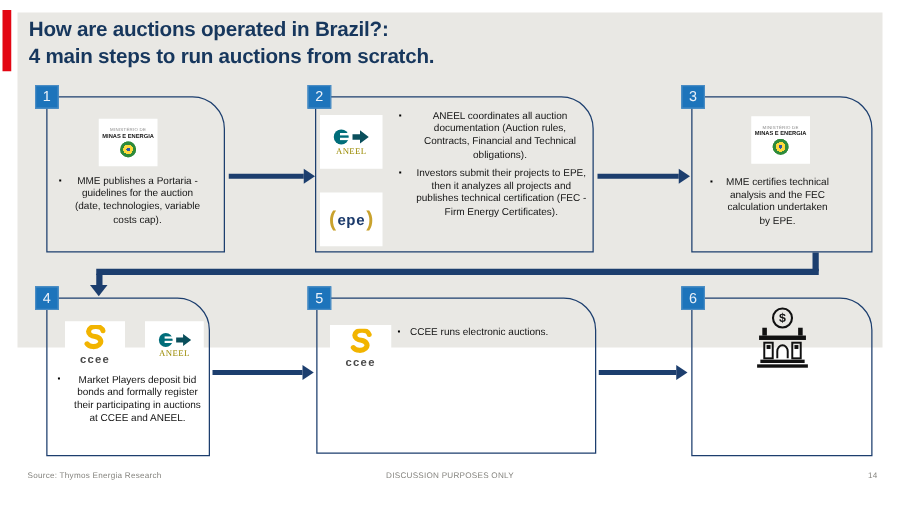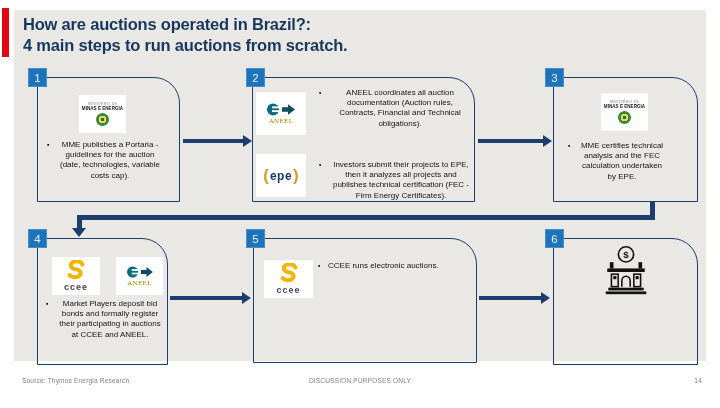--- a/index.html
+++ b/index.html
@@ -2,21 +2,21 @@
 <html><head>
 <meta charset="utf-8">
 <style>
   * { margin:0; padding:0; box-sizing:border-box; }
   html,body { background:#fff; }
   .page {
     position:relative; width:720px; height:408px; overflow:hidden;
     font-family:"Liberation Sans", sans-serif; background:#ffffff;
   }
   .accent-bar { position:absolute; left:2px; top:8px; width:7px; height:49px; background:#e30613; }
-  .slide { position:absolute; left:14px; top:10px; width:692px; height:351px; background:#e9e8e4; }
+  .slide { position:absolute; left:14px; top:10px; width:692px; height:268px; background:#e9e8e4; }
   .title { position:absolute; left:9px; top:4px; font-size:16.5px; font-weight:bold;
            color:#17375d; line-height:1.28; letter-spacing:-0.2px; }
   .box { position:absolute; border:1.2px solid #1c3e6e; border-top-right-radius:26px; }
   .badge { position:absolute; width:19px; height:19px; background:#1d74bb; border:1px solid #4a8cc4;
            color:#eaf1f9; font-size:11.5px; display:flex; align-items:center; justify-content:center; z-index:3; }
   .btxt { position:absolute; display:flex; gap:3px; color:#141414; }
   .bm  { flex:0 0 7px; font-size:6.5px; line-height:10px; color:#000; }
   .bt  { font-size:8px; line-height:1.28;text-align:center; }
   .logo { position:absolute; background:#fff; display:flex; flex-direction:column;
           align-items:center; justify-content:center; }
@@ -91,21 +91,21 @@
       <div class="epe-row">
         <span class="epe-paren">(</span>
         <span class="epe-label">epe</span>
         <span class="epe-paren">)</span>
       </div>
     </div>
     <div class="btxt" style="left:66px;top:10px;width:152px">
       <span class="bm">▪</span>
       <span class="bt">ANEEL coordinates all auction documentation (Auction rules, Contracts, Financial and Technical obligations).</span>
     </div>
-    <div class="btxt" style="left:66px;top:82px;width:154px">
+    <div class="btxt" style="left:66px;top:56px;width:154px">
       <span class="bm">▪</span>
       <span class="bt">Investors submit their projects to EPE, then it analyzes all projects and publishes technical certification (FEC - Firm Energy Certificates).</span>
     </div>
   </div>
 
   <div class="box" style="left:553px;top:77px;width:145px;height:125px">
     <div class="logo" style="left:47px;top:15px;width:47px;height:38px">
       <div class="mme-l1">MINISTÉRIO DE</div>
       <div class="mme-l2">MINAS E ENERGIA</div>
       <div class="mme-emblem"></div>

